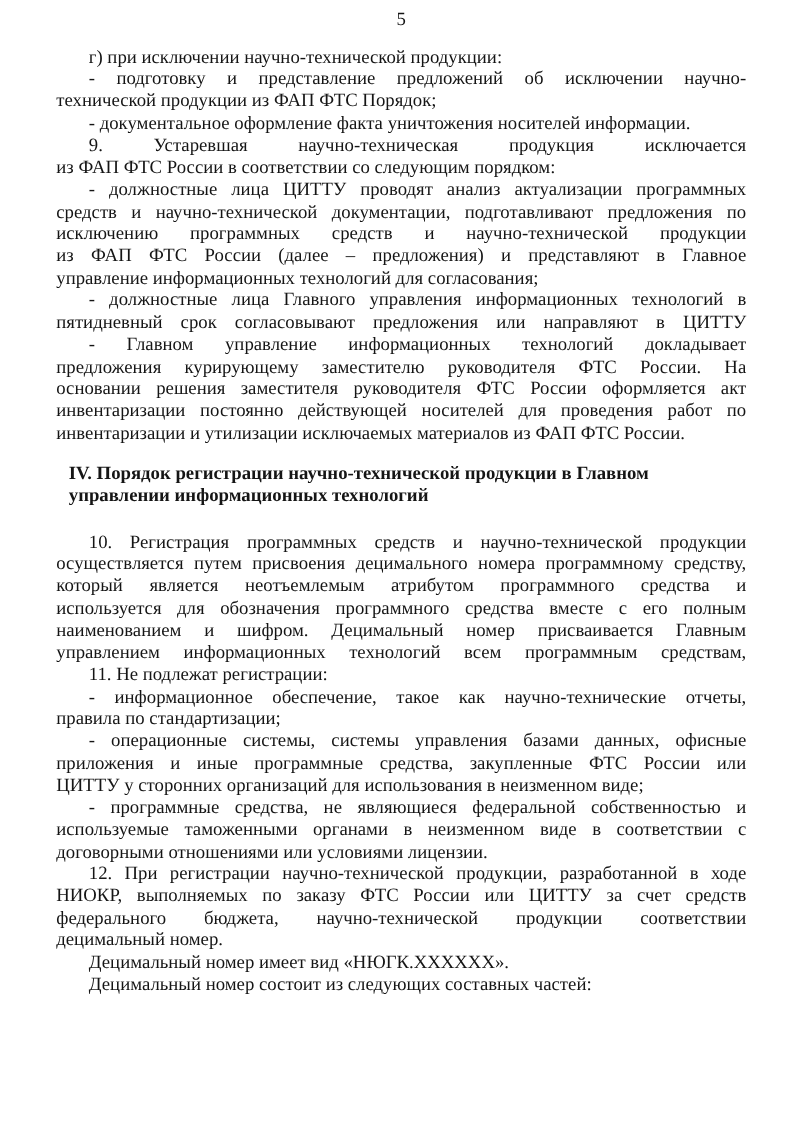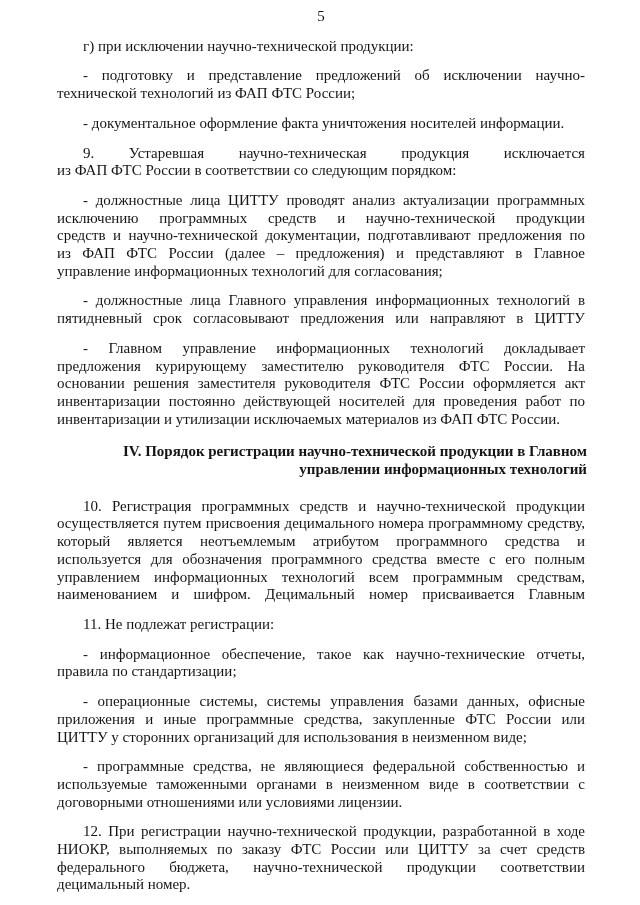--- a/index.html
+++ b/index.html
@@ -20,67 +20,67 @@
     padding: 8px 43px 0 45px;
     font-family: "Liberation Serif", "DejaVu Serif", serif;
     font-size: 15px;
     line-height: 17.7px;
     color: #151515;
   }
   .page-number {
     text-align: center;
     margin-bottom: 12px;
   }
-  .block { margin: 12px; }
+  .block { margin: 0; }
   .paragraph .line {
     text-align: justify;
     text-align-last: justify;
     white-space: normal;
   }
   .paragraph .line.first {
     text-indent: 26px;
   }
   .paragraph .line.last {
     text-align-last: left;
   }
   .paragraph .line.offset {
     padding-left: 19px;
   }
   .heading {
     font-weight: bold;
     margin: 15px 10px 19px 10px;
   }
   .heading .line {
-    text-align: right;
+    text-align: left;
   }
 </style>
 </head>
 <body>
 
 <div class="page">
   <div class="page-number">5</div>
   <div>
       <div class="block paragraph">
         <div class="line first last">г) при исключении научно-технической продукции:</div>
       </div>
       <div class="block paragraph">
         <div class="line first">- подготовку и представление предложений об исключении научно-</div>
-        <div class="line last">технической технологий из ФАП ФТС России;</div>
+        <div class="line last">технической продукции из ФАП ФТС Порядок;</div>
       </div>
       <div class="block paragraph">
         <div class="line first last">- документальное оформление факта уничтожения носителей информации.</div>
       </div>
       <div class="block paragraph">
         <div class="line first">9. Устаревшая научно-техническая продукция исключается</div>
         <div class="line last">из ФАП ФТС России в соответствии со следующим порядком:</div>
       </div>
       <div class="block paragraph">
         <div class="line first">- должностные лица ЦИТТУ проводят анализ актуализации программных</div>
+        <div class="line">средств и научно-технической документации, подготавливают предложения по</div>
         <div class="line">исключению программных средств и научно-технической продукции</div>
-        <div class="line">средств и научно-технической документации, подготавливают предложения по</div>
         <div class="line">из ФАП ФТС России (далее – предложения) и представляют в Главное</div>
         <div class="line last">управление информационных технологий для согласования;</div>
       </div>
       <div class="block paragraph">
         <div class="line first">- должностные лица Главного управления информационных технологий в</div>
         <div class="line">пятидневный срок согласовывают предложения или направляют в ЦИТТУ</div>
       </div>
       <div class="block paragraph">
         <div class="line first">- Главном управление информационных технологий докладывает</div>
         <div class="line">предложения курирующему заместителю руководителя ФТС России. На</div>
@@ -90,22 +90,22 @@
       </div>
       <div class="block heading">
         <div class="line first">IV. Порядок регистрации научно-технической продукции в Главном</div>
         <div class="line last">управлении информационных технологий</div>
       </div>
       <div class="block paragraph">
         <div class="line first">10. Регистрация программных средств и научно-технической продукции</div>
         <div class="line">осуществляется путем присвоения децимального номера программному средству,</div>
         <div class="line">который является неотъемлемым атрибутом программного средства и</div>
         <div class="line">используется для обозначения программного средства вместе с его полным</div>
+        <div class="line">наименованием и шифром. Децимальный номер присваивается Главным</div>
         <div class="line">управлением информационных технологий всем программным средствам,</div>
-        <div class="line">наименованием и шифром. Децимальный номер присваивается Главным</div>
       </div>
       <div class="block paragraph">
         <div class="line first last">11. Не подлежат регистрации:</div>
       </div>
       <div class="block paragraph">
         <div class="line first">- информационное обеспечение, такое как научно-технические отчеты,</div>
         <div class="line last">правила по стандартизации;</div>
       </div>
       <div class="block paragraph">
         <div class="line first">- операционные системы, системы управления базами данных, офисные</div>

